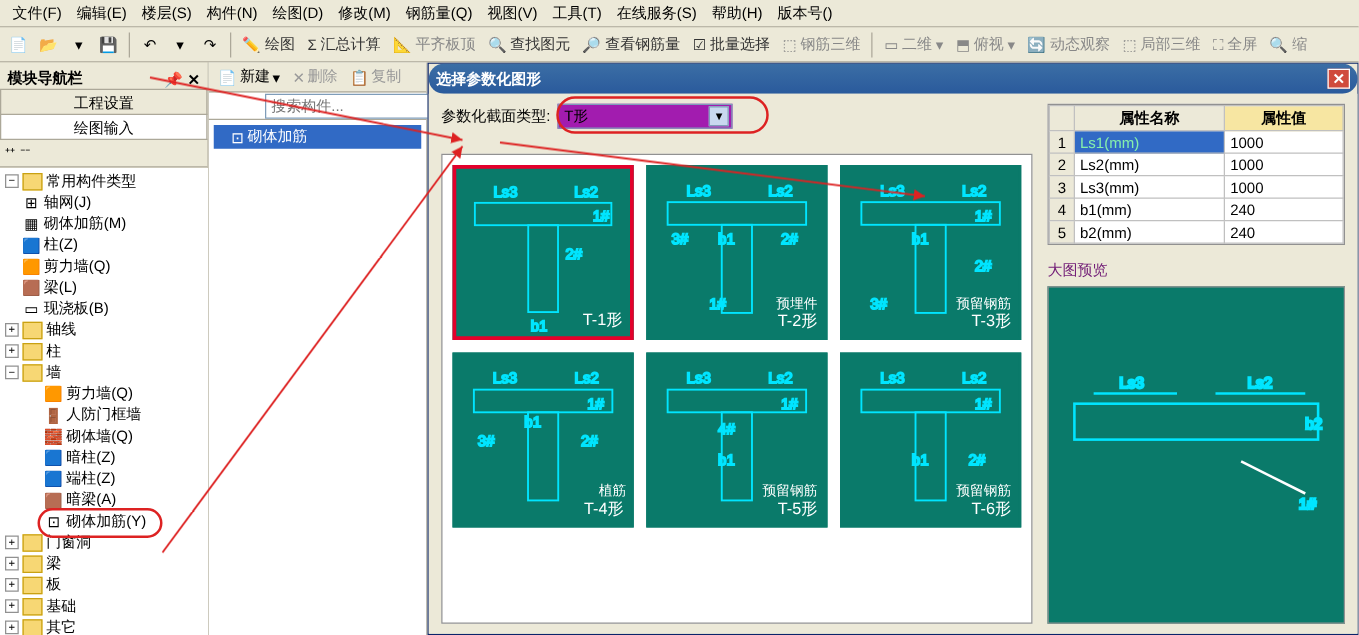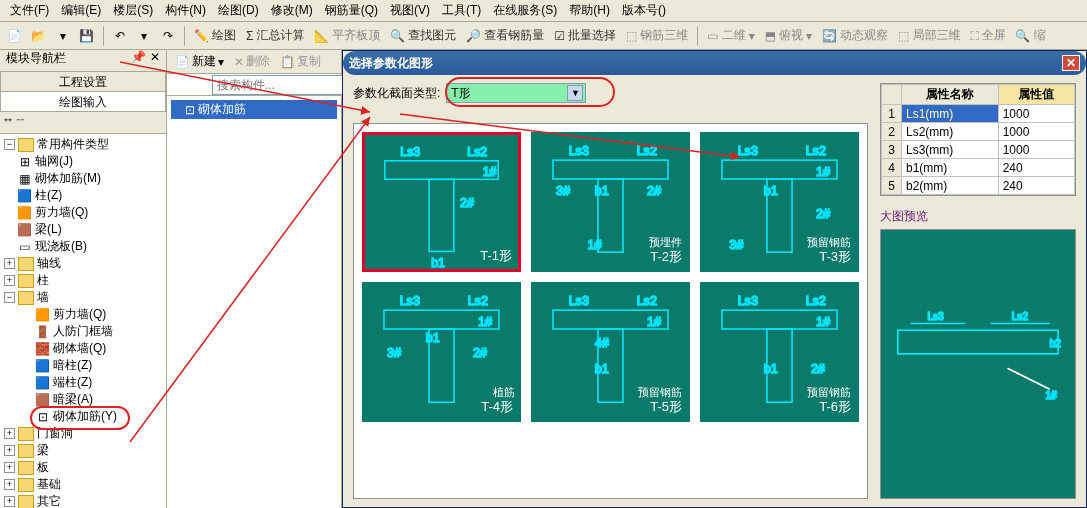--- a/index.html
+++ b/index.html
@@ -14,21 +14,21 @@
 .tool-btn { width: 22px; height: 22px; display: flex; align-items: center; justify-content: center; border: 1px solid transparent; cursor: pointer; }
 .tool-sep { width: 1px; height: 20px; background: #aca899; margin: 0 3px; }
 .tool-label { padding: 0 4px; color: #333; display: flex; align-items: center; gap: 3px; }
 .tool-label.g { color: #888; }
 
 
 .main { flex: 1; display: flex; overflow: hidden; }
 
 
 .left-panel { width: 167px; background: #ece9d8; border-right: 1px solid #aca899; display: flex; flex-direction: column; }
-.panel-header { height: 22px; background: #ece9d8; display: flex; align-items: flex-start; justify-content: space-between; padding: 0 6px; border-bottom: 1px solid #aca899; font-weight: normal; }
+.panel-header { height: 22px; background: #ece9d8; display: flex; align-items: flex-end; justify-content: space-between; padding: 0 6px; border-bottom: 1px solid #aca899; font-weight: bold; }
 .tab-strip { display: flex; flex-direction: column; }
 .tab-btn { height: 20px; background: #ece9d8; border: 1px solid #aca899; border-top: none; text-align: center; padding-top: 2px; cursor: pointer; }
 .tab-btn.active { background: #fff; }
 .mini-tools { height: 22px; display: flex; align-items: center; padding: 0 4px; gap: 4px; border-bottom: 1px solid #aca899; }
 .tree { flex: 1; background: #fff; overflow: auto; padding: 2px 0; }
 .tree-node { display: flex; align-items: center; height: 17px; padding-left: 4px; white-space: nowrap; }
 .exp { width: 11px; height: 11px; border: 1px solid #919191; background: #fff; display: flex; align-items: center; justify-content: center; font-size: 9px; line-height: 1; margin-right: 3px; cursor: pointer; }
 .folder { width: 16px; height: 14px; background: #f7d774; border: 1px solid #c9a112; margin-right: 3px; }
 .leaf-icon { width: 14px; height: 14px; margin-right: 3px; display: flex; align-items: center; justify-content: center; }
 .indent1 { padding-left: 18px; }
@@ -49,38 +49,38 @@
 
 
 .right-area { flex: 1; position: relative; background: #ece9d8; }
 .dialog { position: absolute; left: 0; top: 0; right: 0; bottom: 0; display: flex; flex-direction: column; border: 1px solid #0a246a; }
 .title-bar { height: 24px; background: linear-gradient(#3b6ea5,#2a5a9c); color: #fff; display: flex; align-items: center; justify-content: space-between; padding: 0 6px; font-weight: bold; border-radius: 12px; }
 .title-bar .xbtn { width: 18px; height: 16px; background: #d04a3c; color: #fff; display: flex; align-items: center; justify-content: center; border: 1px solid #fff; cursor: pointer; }
 .dialog-body { flex: 1; background: #ece9d8; padding: 8px 10px; display: flex; gap: 12px; overflow: hidden; }
 .db-left { flex: 1; display: flex; flex-direction: column; }
 .param-row { display: flex; align-items: center; gap: 6px; margin-bottom: 20px; position: relative; }
 .param-row .lbl { color: #000; }
-.combo { width: 140px; height: 20px; border: 1px solid #7f9db9; background: #86efac; display: flex; align-items: center; justify-content: space-between; padding: 0 2px 0 4px; }
+.combo { width: 140px; height: 20px; border: 1px solid #7f9db9; background: #a21caf; display: flex; align-items: center; justify-content: space-between; padding: 0 2px 0 4px; }
 .combo .arrow { width: 16px; height: 16px; background: #c9d8ef; border: 1px solid #7f9db9; display: flex; align-items: center; justify-content: center; font-size: 9px; }
 .circle-combo { position: absolute; left: 92px; top: -6px; width: 170px; height: 30px; border: 2px solid #d22; border-radius: 16px; pointer-events: none; }
 .sec-label { margin: 4px 0 4px 0; color: #15428b; }
 .shape-grid { flex: 1; background: #fff; border: 1px solid #919191; padding: 8px; display: grid; grid-template-columns: repeat(3, 1fr); grid-auto-rows: 140px; gap: 10px; overflow: auto; }
 .shape-card { background: #0a7a6a; border: 2px solid #0a7a6a; position: relative; display: flex; align-items: center; justify-content: center; }
 .shape-card.sel { border: 3px solid #e3002b; }
 .shape-svg { width: 100%; height: 100%; }
 .shape-name { position: absolute; right: 6px; bottom: 4px; color: #fff; font-size: 13px; }
 
-.db-right { width: 196px; display: flex; flex-direction: column; }
+.db-right { width: 238px; display: flex; flex-direction: column; }
 .prop-table { border: 1px solid #919191; background: #fff; }
 .prop-table table { width: 100%; border-collapse: collapse; }
 .prop-table th, .prop-table td { border: 1px solid #c0c0c0; padding: 1px 4px; height: 18px; text-align: left; }
 .prop-table th { background: #ece9d8; text-align: center; }
 .prop-table th.val { background: #f7e6a2; }
 .prop-table td.idx { background: #ece9d8; text-align: center; width: 20px; }
-.prop-table tr.sel td.name { background: #316ac5; color: #fef9c3; }
+.prop-table tr.sel td.name { background: #316ac5; color: #86efac; }
 .preview-label { margin-top: 12px; color: #701a75; }
 .preview-box { flex: 1; margin-top: 4px; background: #0a7a6a; border: 1px solid #919191; }
 
 
 .anno { position: absolute; pointer-events: none; }
 
 </style>
 </head>
 <body>
 

